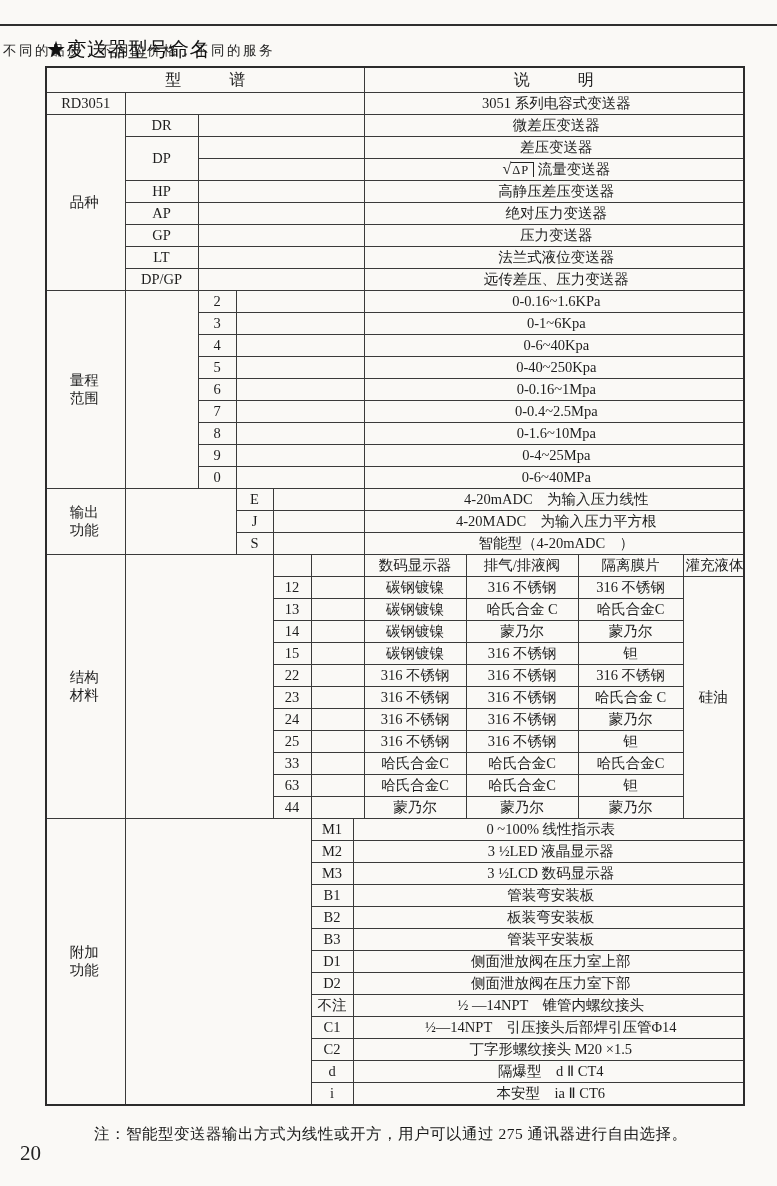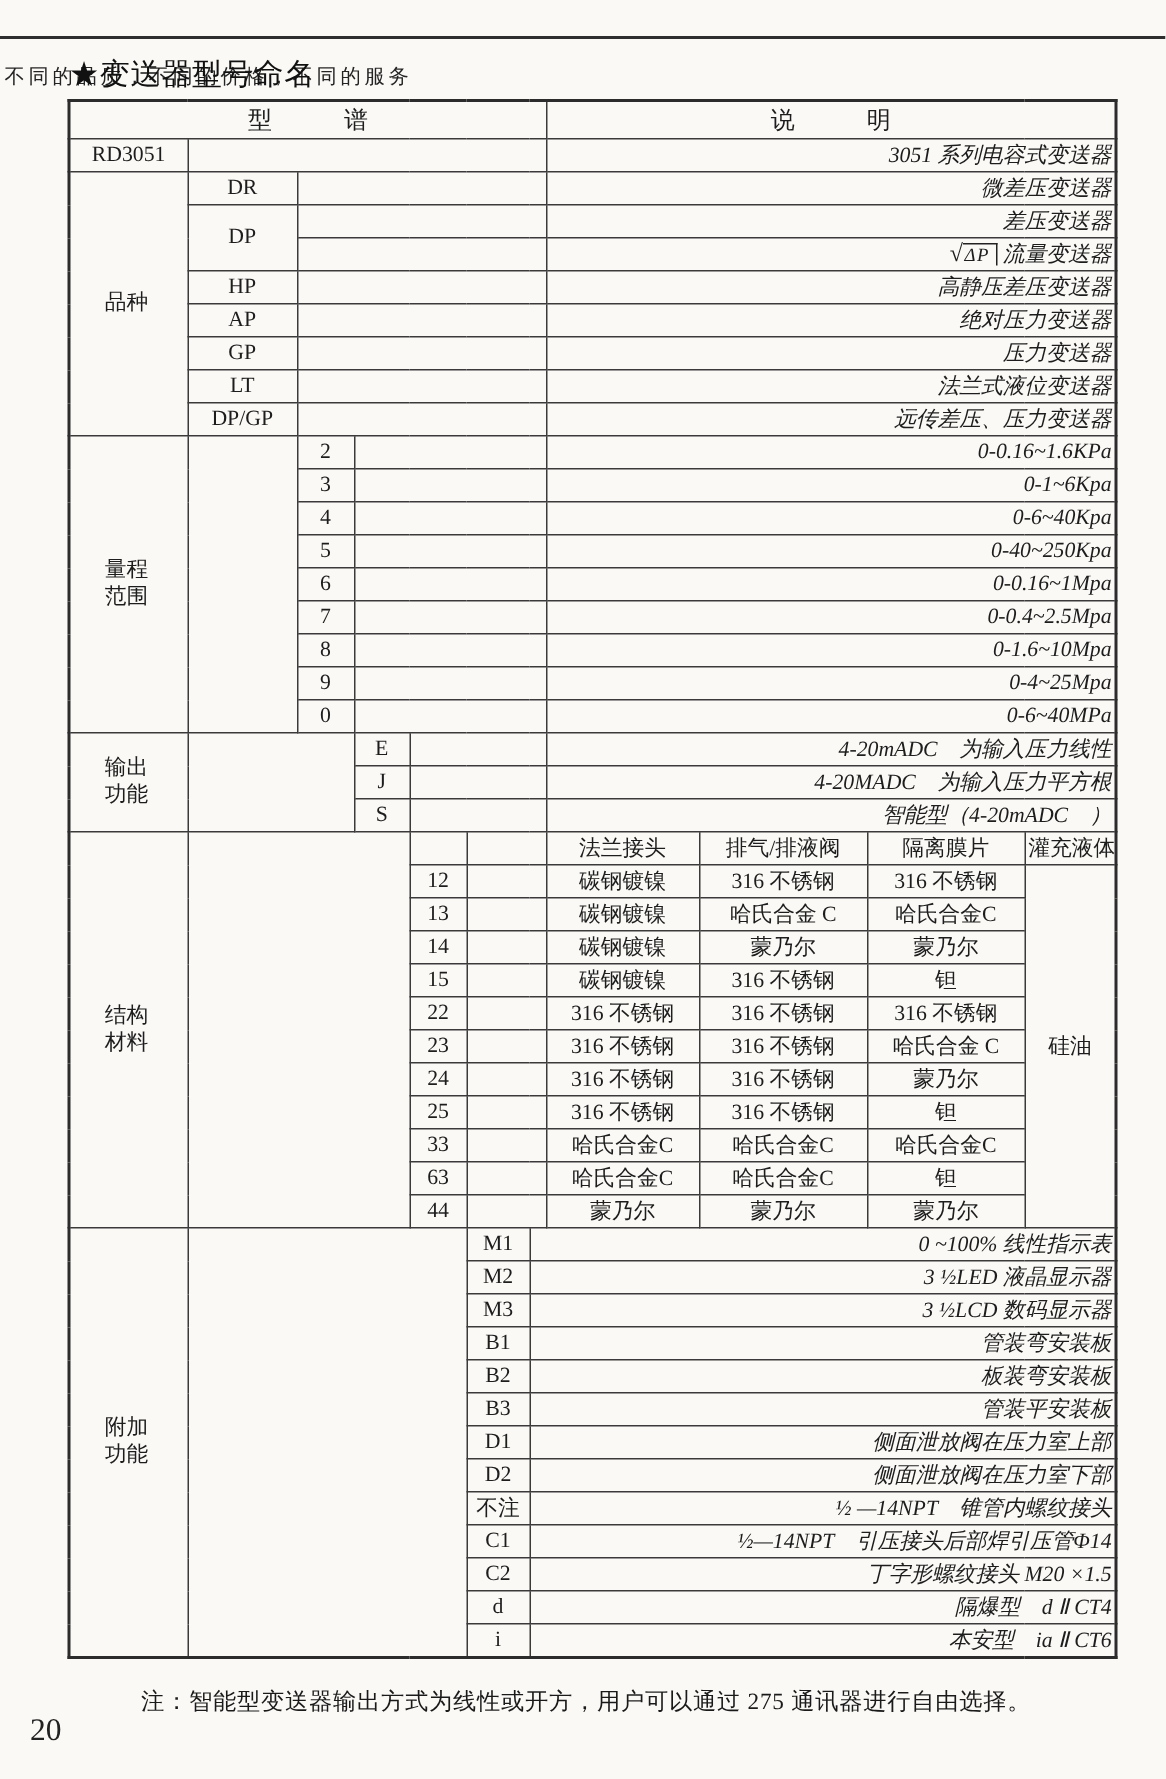--- a/index.html
+++ b/index.html
@@ -32,21 +32,21 @@
     border:1px solid #3a3a3a;
     height:21px;
     font-size:14.5px;
     font-weight:normal;
     padding:0 2px;
     overflow:hidden; white-space:nowrap;
     color:#1d1d1d;
   }
   .spec th { height:24px; font-size:16px; }
   td.cat, td.code, td.mat, td.mat-h { text-align:center; }
-  td.desc { text-align:right; padding-left:7px;font-style:italic; }
+  td.desc { text-align:center; padding-left:7px; }
   td.sp {}
   .wrap2 { display:inline-block; width:2.2em; line-height:1.18; text-align:left; white-space:normal; }
   .sqrt { font-size:16px; }
   .sqrt-arg {
     display:inline-block;
     border-top:1.5px solid #222; border-right:1.2px solid #222;
     padding:0 4px 0 1px; font-size:12.5px; letter-spacing:1px;
     line-height:1.15;
   }
   .note {
@@ -197,21 +197,21 @@
     <td class="code">S</td>
     <td colspan="3" class="sp"></td>
     <td colspan="4" class="desc">智能型（4-20mADC　）</td>
   </tr>
 
   <tr>
     <td rowspan="12" class="cat"><span class="wrap2">结构材料</span></td>
     <td rowspan="12" colspan="3" class="sp"></td>
     <td class="sp"></td>
     <td colspan="2" class="sp"></td>
-    <td class="mat-h">法兰接头</td>
+    <td class="mat-h">数码显示器</td>
     <td class="mat-h">排气/排液阀</td>
     <td class="mat-h">隔离膜片</td>
     <td class="mat-h">灌充液体</td>
   </tr>
   <tr>
     <td class="code">12</td>
     <td colspan="2" class="sp"></td>
     <td class="mat">碳钢镀镍</td>
     <td class="mat">316 不锈钢</td>
     <td class="mat">316 不锈钢</td>

